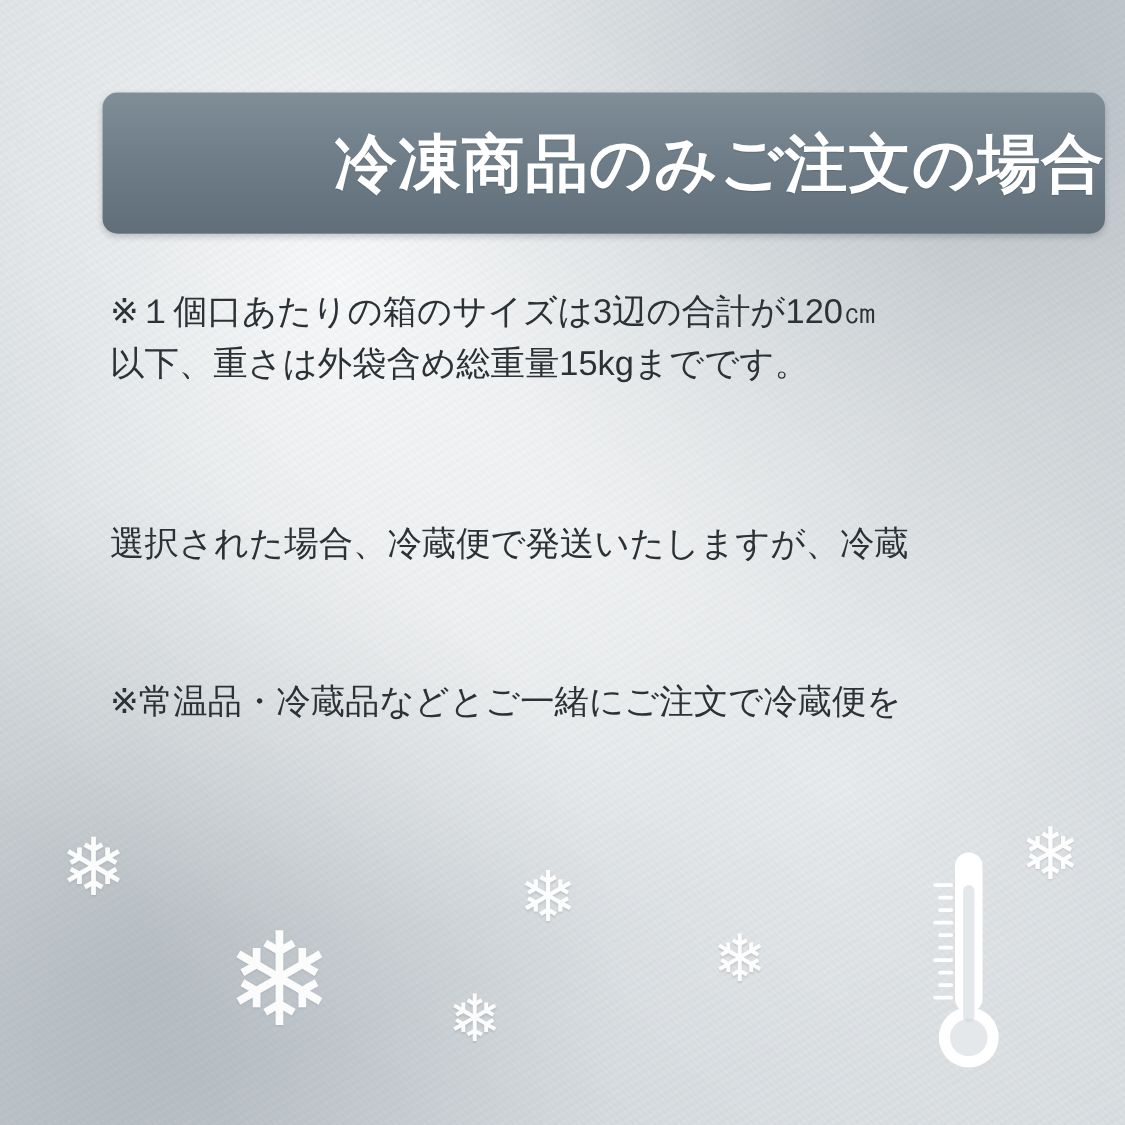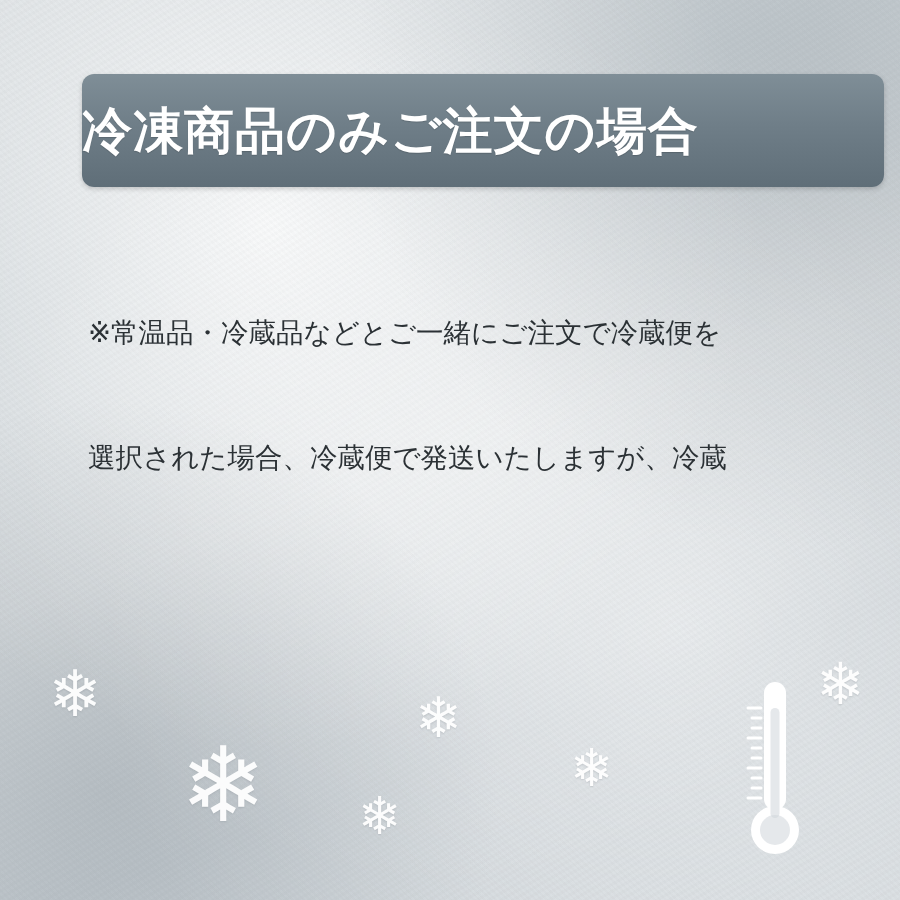--- a/index.html
+++ b/index.html
@@ -59,21 +59,21 @@
     position: absolute;
     left: 82px;
     top: 74px;
     width: 802px;
     height: 113px;
     background: linear-gradient(180deg, #7f8e97 0%, #6f7e88 45%, #5f6e78 100%);
     border-radius: 12px;
     box-shadow: 0 2px 5px rgba(0,0,0,0.18);
     display: flex;
     align-items: center;
-    justify-content: flex-start;
+    justify-content: flex-end;
   }
   .title-text {
     color: #ffffff;
     font-size: 50px;
     font-weight: bold;
     letter-spacing: 1px;
     line-height: 1;
     white-space: nowrap;
     text-shadow: 0 1px 1px rgba(0,0,0,0.15);
   }
@@ -133,24 +133,26 @@
 
 <div id="page">
 
   <div class="title-band layer">
     <div class="title-text">冷凍商品のみご注文の場合</div>
   </div>
 
   <div class="body-block layer">
 
 
+    <div class="para para-indent">※１個口あたりの箱のサイズは3辺の合計が120㎝
+以下、重さは外袋含め総重量15kgまでです。</div>
 
     <div class="para p3">
+      <span class="line">選択された場合、冷蔵便で発送いたしますが、冷蔵</span>
       <span class="line">※常温品・冷蔵品などとご一緒にご注文で冷蔵便を</span>
-      <span class="line">選択された場合、冷蔵便で発送いたしますが、冷蔵</span>
       
       
     </div>
 
   </div>
 
   <div class="snow s1">❄</div>
   <div class="snow s2">❄</div>
   <div class="snow s3">❄</div>
   <div class="snow s4">❄</div>

